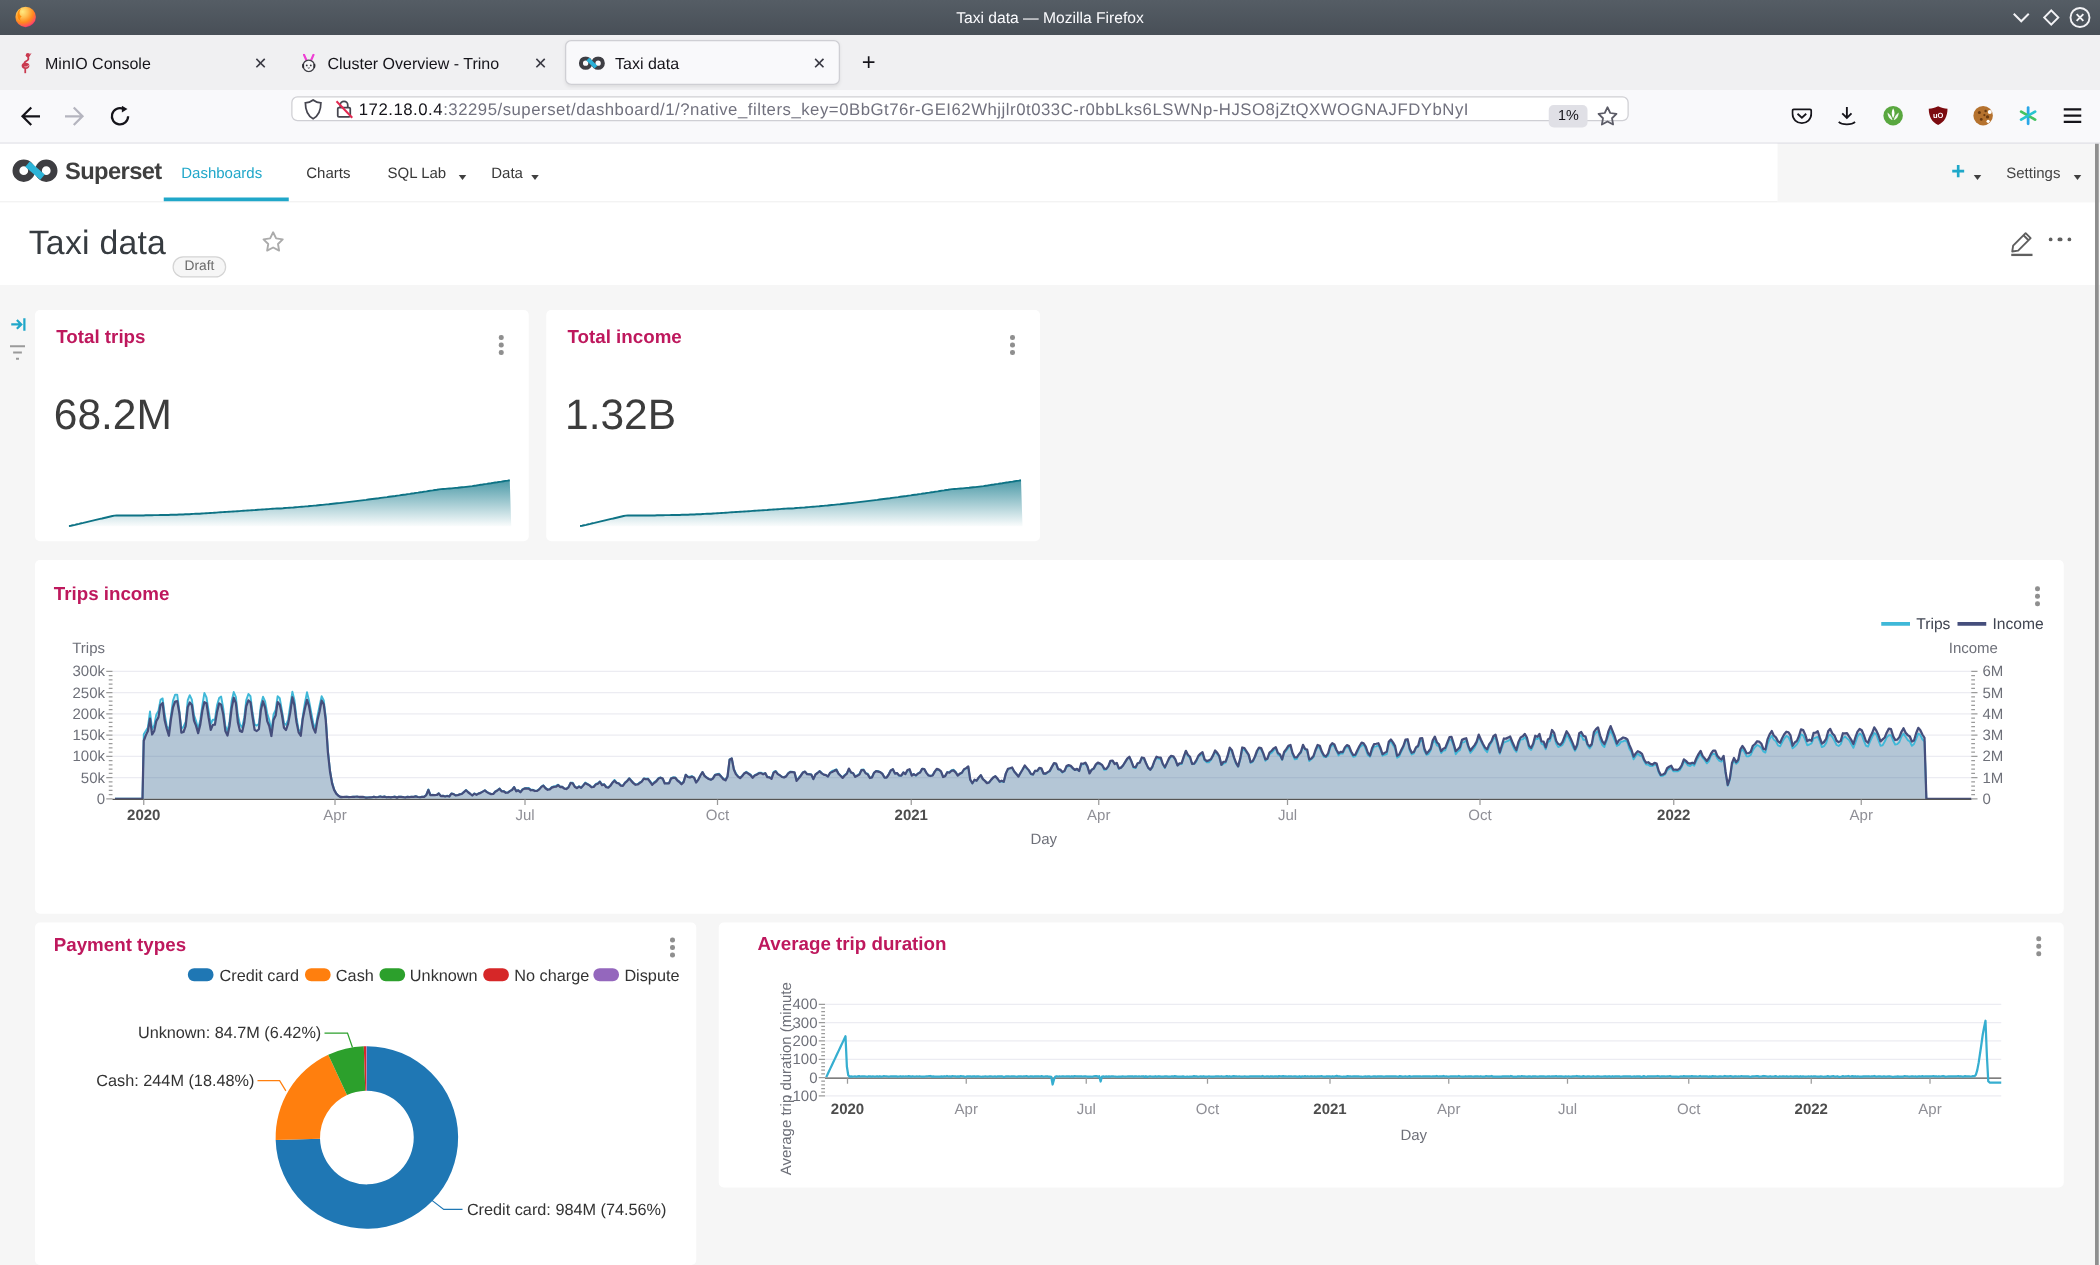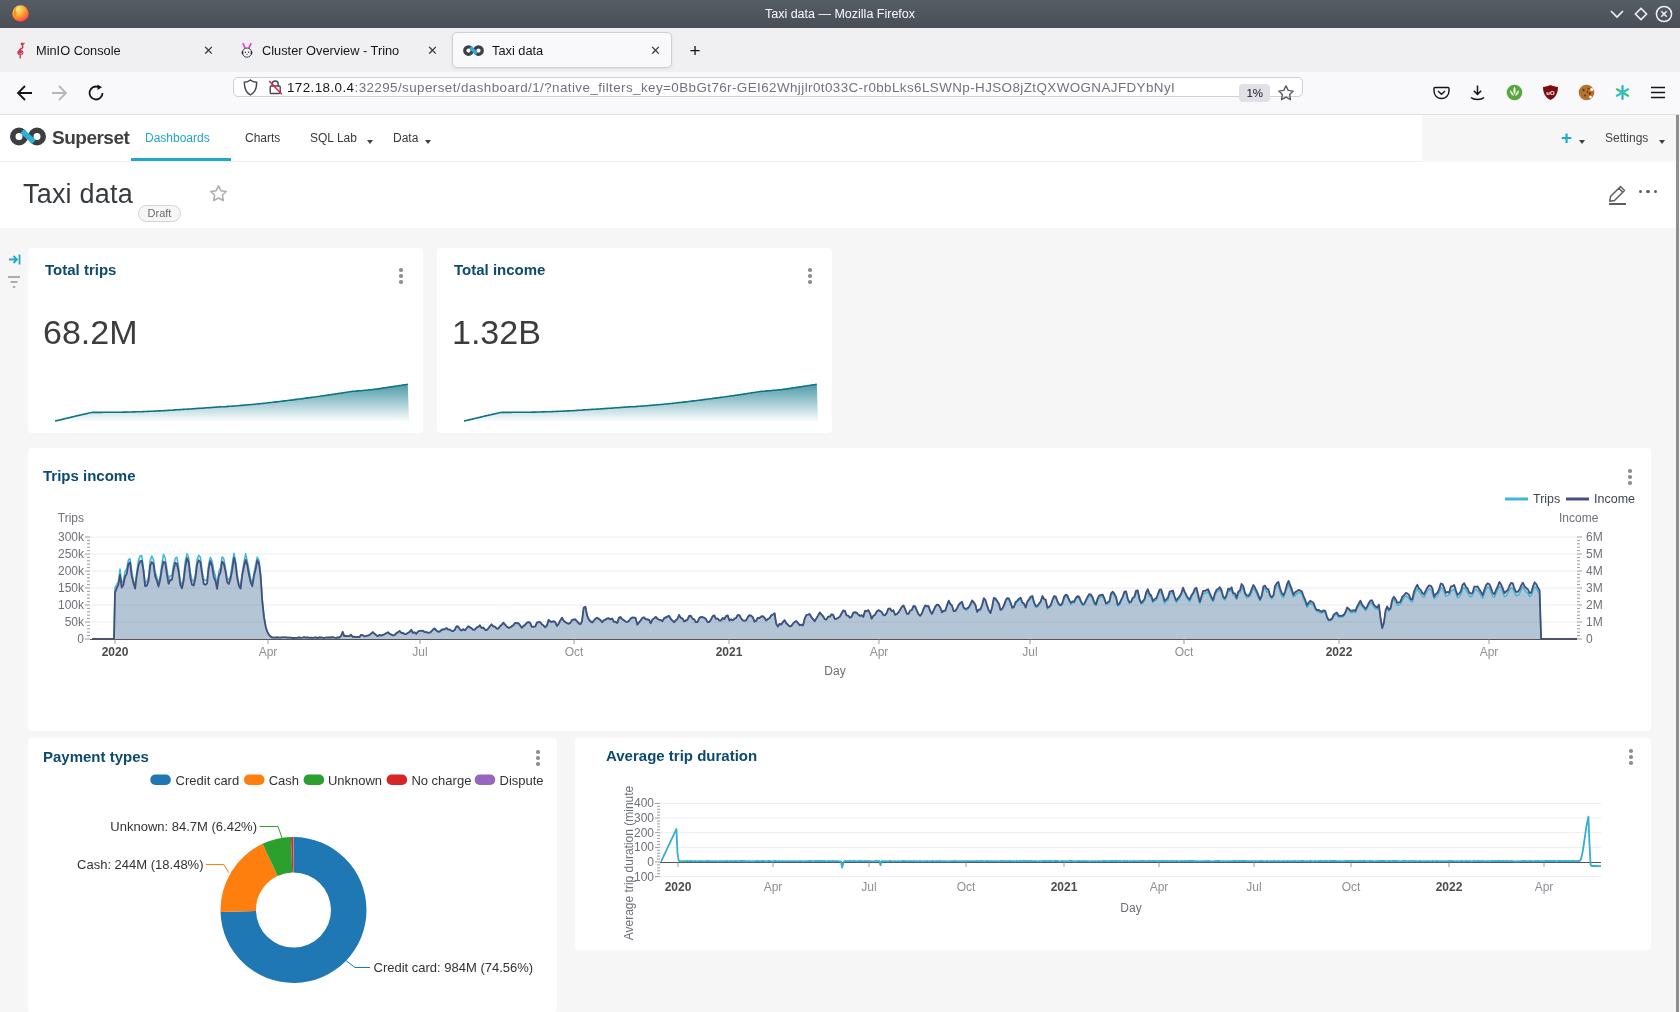--- a/index.html
+++ b/index.html
@@ -23,21 +23,21 @@
 #urlbox { }
 
 
 #navbar { left:0; top:115px; width:1422px; height:47px; background:#fff; border-bottom:1px solid #efefef; }
 .navlink { position:absolute; top:0; height:46px; line-height:46px; font-size:12px; color:#383838; }
 #header { left:0; top:162px; width:1680px; height:66px; background:#fff; }
 #htitle { position:absolute; left:23px; top:17px; font-size:27px; color:#363b40; font-weight:500; letter-spacing:0.2px;}
 #draft { position:absolute; left:138px; top:23px; width:43px; height:17px; border:1px solid #d4d4d4; background:#f6f6f6; border-radius:9px; font-size:11px; color:#6b6b6b; text-align:center; line-height:15px;margin-top:20px; }
 #content { left:0; top:228px; width:1680px; height:784px; background:#f6f6f6; }
 .card { position:absolute; background:#fff; border-radius:4px; }
-.ctitle { position:absolute; font-size:15px; font-weight:700; color:#0c4a6e; }
+.ctitle { position:absolute; font-size:15px; font-weight:700; color:#be185d; }
 .kebab { position:absolute; width:4.5px; }
 .kebab i { display:block; width:3.6px; height:3.6px; border-radius:50%; background:#8f8f8f; margin:0 auto 2.4px; }
 .bignum { position:absolute; font-size:34px; color:#3c3c3c; }
 svg text { font-family:"Liberation Sans", sans-serif; }
 </style>
 </head>
 <body>
 <div id="page">
 
 <div id="titlebar" class="abs">

